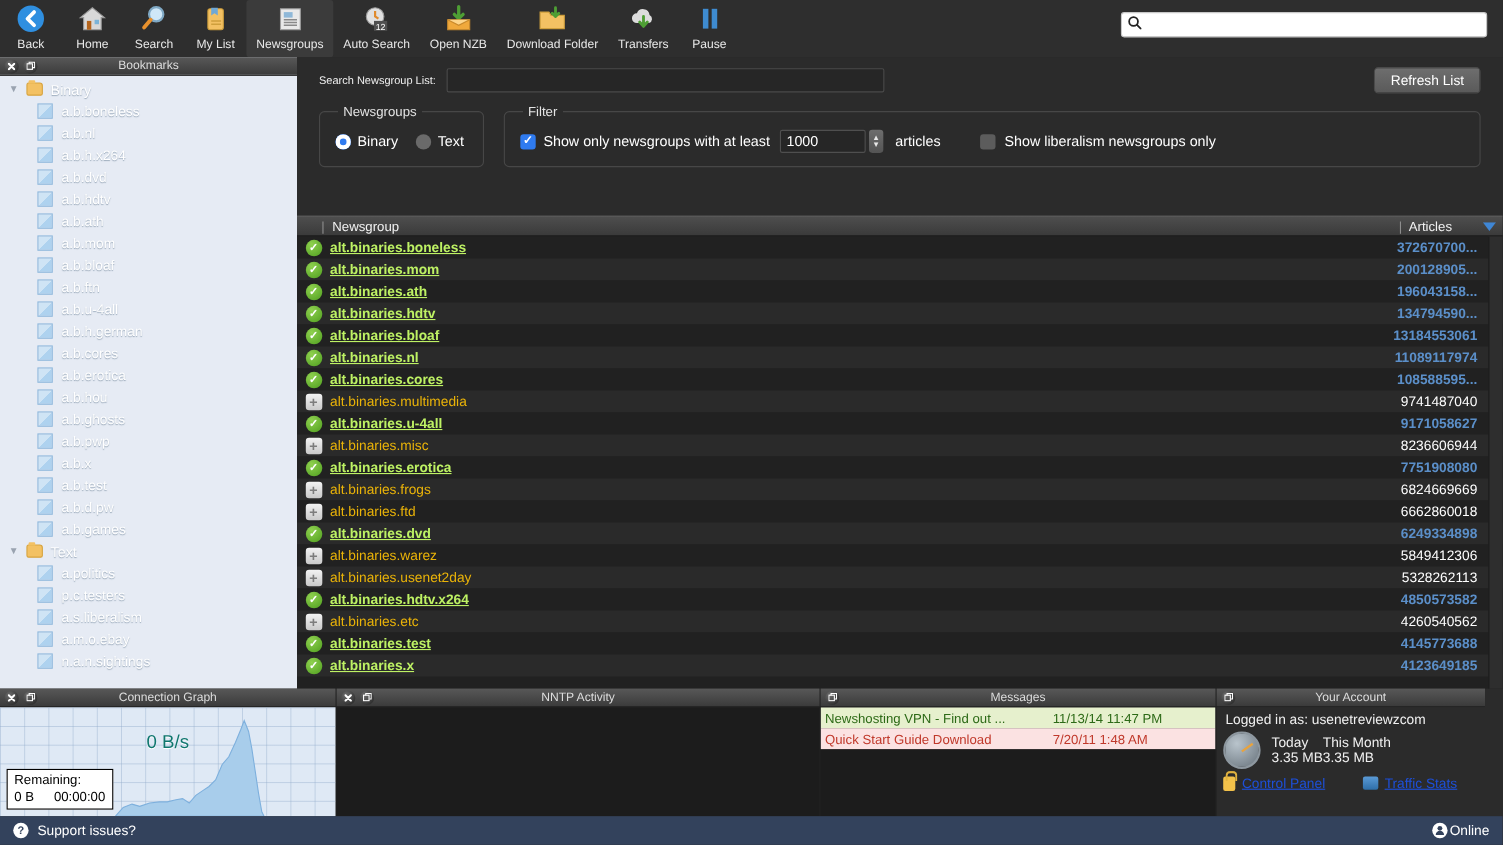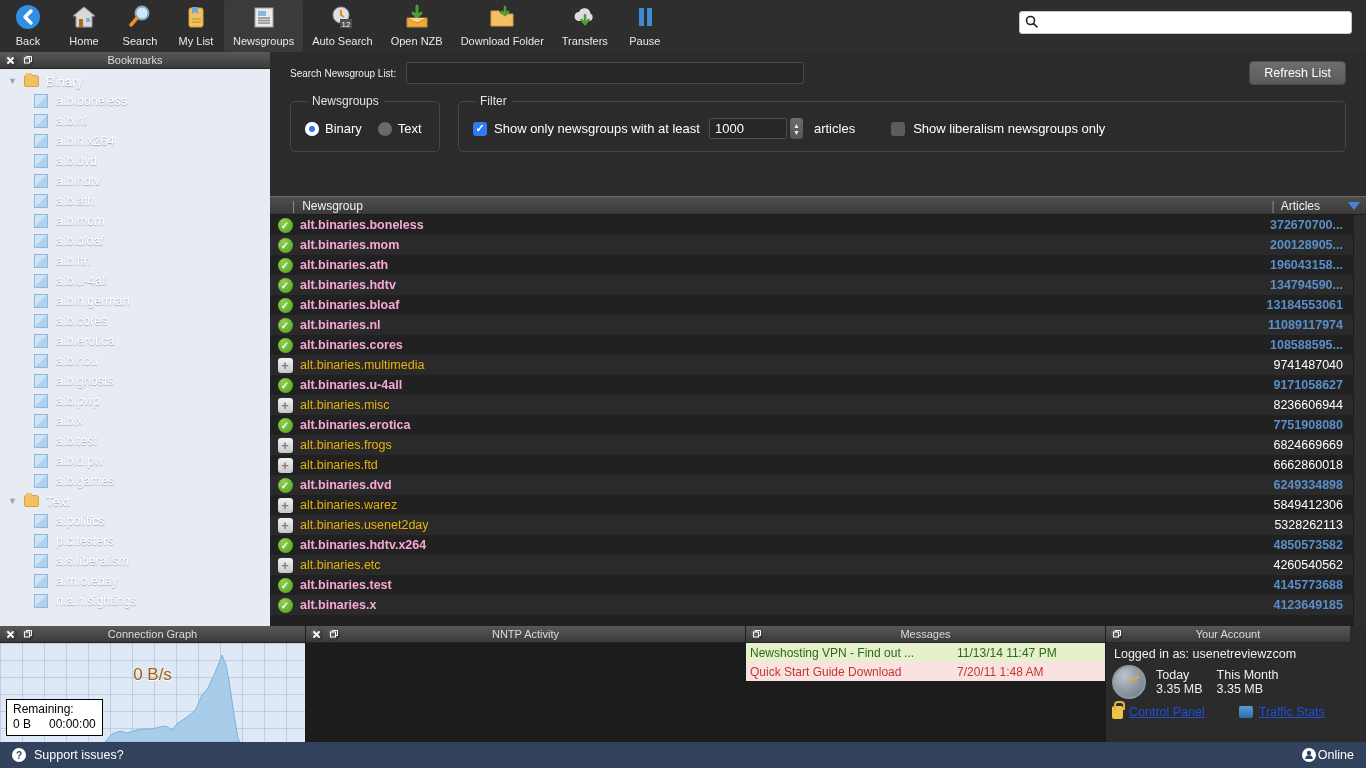--- a/index.html
+++ b/index.html
@@ -76,21 +76,21 @@
   #thead{ height:19px; background:linear-gradient(#4e4e4e,#3a3a3a); border-top:1px solid #6a6a6a;
     border-bottom:1px solid #1d1d1d; display:flex; align-items:center; color:#f2f2f2; font-size:12px;}
   #thead .c1{ width:992px; display:flex; align-items:center; }
   #thead .sep{ color:#8e8e8e; padding:0 7px 0 22px;}
   #thead .c2{ flex:1; display:flex; align-items:center; justify-content:flex-end; padding-right:6px;}
   .tr{ height:20px; display:flex; align-items:center; font-size:12.5px; cursor:pointer;}
   .tr:nth-child(odd){ background:#212121; }
   .tr:nth-child(even){ background:#2a2a2a; }
   .tr .ico{ width:30px; display:flex; justify-content:center; }
   .tr .name{ flex:1; color:#eab308; }
-  .tr.bm .name{ color:#f9a8d4; font-weight:bold; }
+  .tr.bm .name{ color:#bef264; font-weight:bold;text-decoration:underline; }
   .tr .arts{ width:160px; text-align:right; padding-right:23px; color:#fff;}
   .tr.bm .arts{ color:#5b8fc9; font-weight:bold; }
   .mark-ok{ width:15px;height:15px;border-radius:50%;
     background:radial-gradient(circle at 35% 28%, #8fd14f, #4f9e1f); display:flex;
     align-items:center; justify-content:center; color:#fff; font-size:10px; font-weight:bold;}
   .mark-plus{ width:15px;height:15px;border-radius:3px;
     background:linear-gradient(#f2f2f2,#c9c9c9); color:#7d7d7d; font-size:13px; font-weight:bold;
     display:flex; align-items:center; justify-content:center; line-height:13px;}
   #vscroll{ position:absolute; right:0; top:19px; width:13px; bottom:0; background:#2e2e2e;
     border-left:1px solid #1b1b1b;}
@@ -102,39 +102,39 @@
   #dock-graph{ width:306px; }
   #dock-nntp{ width:440px; }
   #dock-msg{ width:360px; }
   #dock-acct{ width:244px; border-right:0;}
   #graph-body{ background:#dfe9f5; }
   #graph-body .grid{ position:absolute; inset:0;
     background-image:linear-gradient(to right, rgba(150,175,205,.45) 1px, transparent 1px),
                      linear-gradient(to bottom, rgba(150,175,205,.45) 1px, transparent 1px);
     background-size:22px 17px;}
   #graph-body .rate{ position:absolute; top:22px; left:0; right:0; text-align:center;
-    font-size:17px; color:#a16207; text-shadow:0 1px 0 #fff;}
+    font-size:17px; color:#0f766e; text-shadow:0 1px 0 #fff;}
   #remaining{ position:absolute; left:6px; bottom:6px; background:#fff; border:1px solid #000;
     padding:2px 6px 3px 6px; font-size:12px; color:#000; line-height:15px;}
   #remaining .row2{ display:flex; gap:18px;}
   #nntp-body, #msg-body{ background:#1c1c1c; }
   .msg-row{ display:flex; height:19px; align-items:center; font-size:12px; padding-left:4px;}
   .msg-row .t{ flex:1; white-space:nowrap; overflow:hidden; text-overflow:ellipsis;}
   .msg-row .d{ width:148px; }
   .msg-row.green{ background:#e6f0cd; color:#2d6a17;}
   .msg-row.red{ background:#fbe2e2; color:#c0392b;}
   #acct-body{ background:#2b2b2b; color:#f0f0f0; font-size:12.5px; padding:4px 6px;}
   #acct-body .login{ padding-left:2px; }
   .gauge{ width:34px;height:34px;border-radius:50%;
     background:radial-gradient(circle at 35% 30%, #b9c4cc, #68737c); border:2px solid #8d979f;
     position:relative;}
   .gauge:after{ content:""; position:absolute; left:50%; top:50%; width:12px; height:2px;
     background:#e8a33d; transform-origin:left center; transform:rotate(-35deg);}
   #usage{ display:flex; align-items:center; gap:10px; margin-top:4px;}
-  #usage .cols{ display:flex; gap:14px; }
+  #usage .cols{ display:flex; }
   #usage .col{ text-align:left;}
   #acct-links{ display:flex; align-items:center; gap:6px; margin-top:6px;}
   #acct-links a{ color:#1d4fd8; text-decoration:underline; font-size:12.5px; cursor:pointer;}
   .lock{ width:11px;height:13px;background:#f2c14a;border-radius:2px;position:relative;}
   .lock:before{content:"";position:absolute;top:-5px;left:2px;width:7px;height:7px;
     border:2px solid #e0b23f;border-bottom:0;border-radius:4px 4px 0 0;}
   .chartico{ width:14px;height:12px;background:linear-gradient(#5a9ad6,#2e6ea8);border-radius:2px;}
 
   
   #statusbar{ position:absolute; left:0; bottom:0; width:1366px; height:26px;

